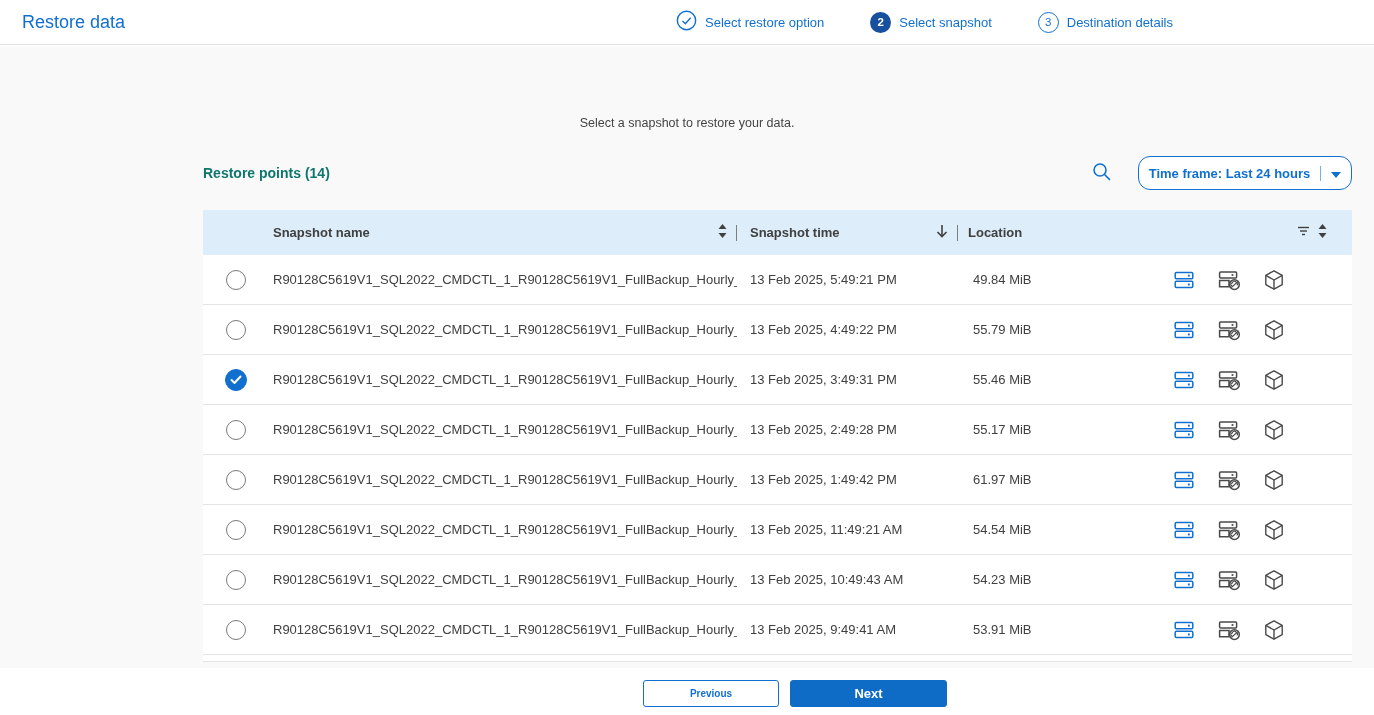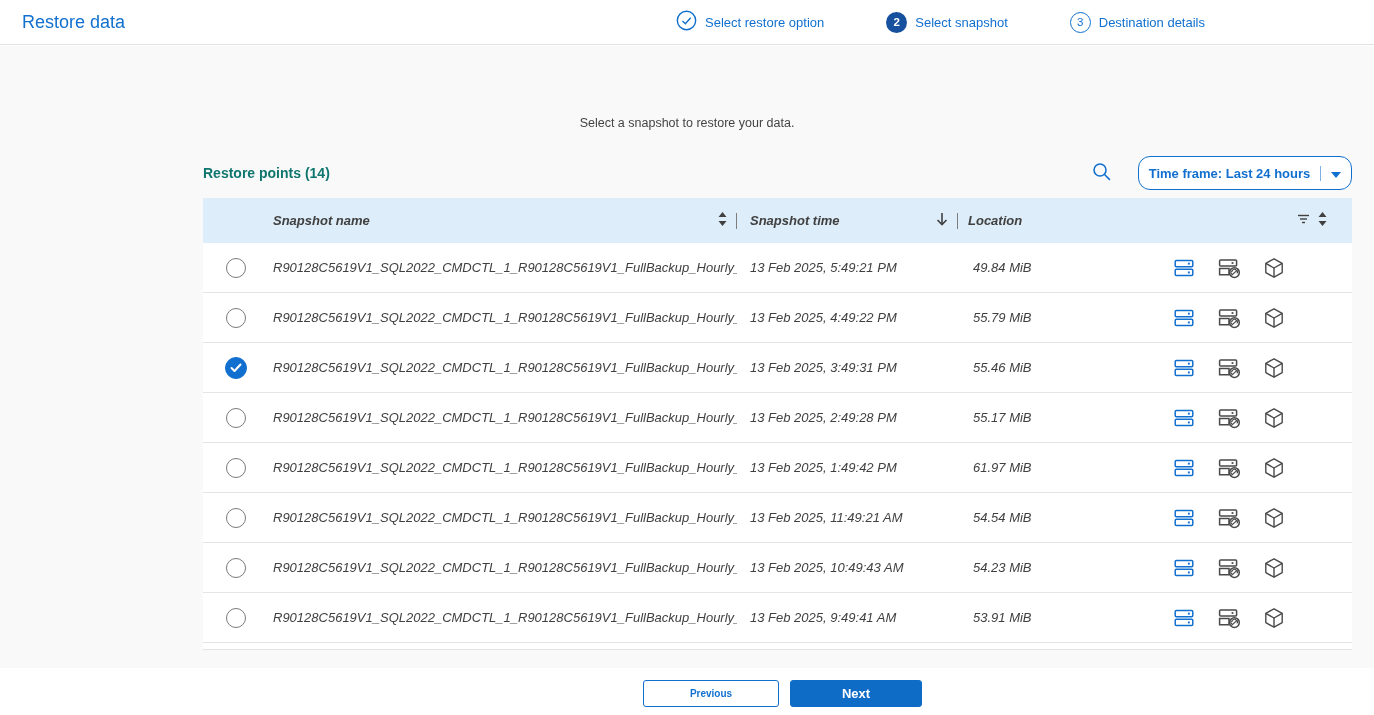--- a/index.html
+++ b/index.html
@@ -8,21 +8,21 @@
     width:1374px; height:715px; position:relative; overflow:hidden;
     background:#ffffff; font-family:"Liberation Sans", sans-serif; color:#404040;
   }
 
   
   .topbar { position:absolute; top:0; left:0; width:100%; height:45px;
             background:#fff; border-bottom:1px solid #e2e2e2; }
   .page-title { position:absolute; left:22px; top:50%; transform:translateY(-50%);
                 font-size:18px; color:#1170CF; }
   .stepper { position:absolute; left:676px; top:0; height:44px;
-             display:flex; align-items:center; gap:62px; }
+             display:flex; align-items:center; gap:46px; }
   .step { display:flex; align-items:center; gap:8px; color:#1170CF; font-size:13px; }
   .step-circle { width:21px; height:21px; border-radius:50%; display:flex;
                  align-items:center; justify-content:center; font-size:11.5px; flex:0 0 auto; }
   .step-circle.filled  { background:#17509E; color:#fff; font-weight:700; }
   .step-circle.outline { border:1.5px solid #1170CF; color:#1170CF; }
 
   
   .main { position:absolute; top:46px; left:0; width:100%; height:622px; background:#F9F9F9; }
   .heading    { position:absolute; top:36px; left:0; width:100%; text-align:center;
                 font-size:17px; font-weight:700; color:#3d3d3d; margin:0; }
@@ -33,21 +33,21 @@
   .search-btn { position:absolute; left:1088px; top:114px; width:26px; height:26px;
                 background:none; border:none; color:#1170CF; padding:0; cursor:pointer; }
   .timeframe-btn { position:absolute; left:1138px; top:110px; width:214px; height:34px;
                    background:#fff; border:1px solid #1170CF; border-radius:12px;
                    color:#1170CF; font-size:13px; font-weight:700; cursor:pointer;
                    display:flex; align-items:center; justify-content:center; gap:10px;
                    font-family:"Liberation Sans", sans-serif; }
   .vdiv { width:1px; height:15px; background:#1170CF; opacity:.55; }
 
   
-  .table { position:absolute; left:203px; top:152px; width:1149px;font-style:italic; }
+  .table { position:absolute; left:203px; top:164px; width:1149px; }
   .thead { display:flex; align-items:center; height:45px; background:#DDEDF9;
            font-size:13px; font-weight:700; color:#404040; }
   .th { position:relative; height:100%; display:flex; align-items:center; }
   .c-radio { width:66px; flex:0 0 auto; }
   .c-name  { width:468px; flex:0 0 auto; padding-left:4px; }
   .c-time  { width:221px; flex:0 0 auto; padding-left:13px; }
   .c-size  { width:204px; flex:0 0 auto; padding-left:15px; }
   .c-loc   { flex:1 1 auto; padding-left:10px; padding-right:25px; }
   .th.c-name::after, .th.c-time::after, .th.c-size::after {
     content:""; position:absolute; right:0; top:50%; transform:translateY(-50%);
@@ -67,21 +67,21 @@
   .tr.selected .radio svg { display:block; }
 
   .loc-icons { display:flex; align-items:center; gap:21px; }
   .loc-icons .ic { display:flex; align-items:center; }
 
   
   .footer { position:absolute; left:0; bottom:0; width:100%; height:47px; background:#fff; }
   .btn-prev { position:absolute; left:643px; top:680px; width:136px; height:27px;
               background:#fff; border:1px solid #1170CF; border-radius:3px; color:#1170CF;
               font-size:10px; font-weight:700; cursor:pointer; font-family:"Liberation Sans", sans-serif; }
-  .btn-next { position:absolute; left:790px; top:680px; width:132px; height:27px;
+  .btn-next { position:absolute; left:790px; top:680px; width:157px; height:27px;
               background:#0F6CC6; border:1px solid #0F6CC6; border-radius:3px; color:#fff;
               font-size:13px; font-weight:700; cursor:pointer; font-family:"Liberation Sans", sans-serif; }
 </style>
 </head>
 <body>
 
 <div class="topbar">
   <div class="page-title">Restore data</div>
   <div class="stepper">
     <div class="step">

